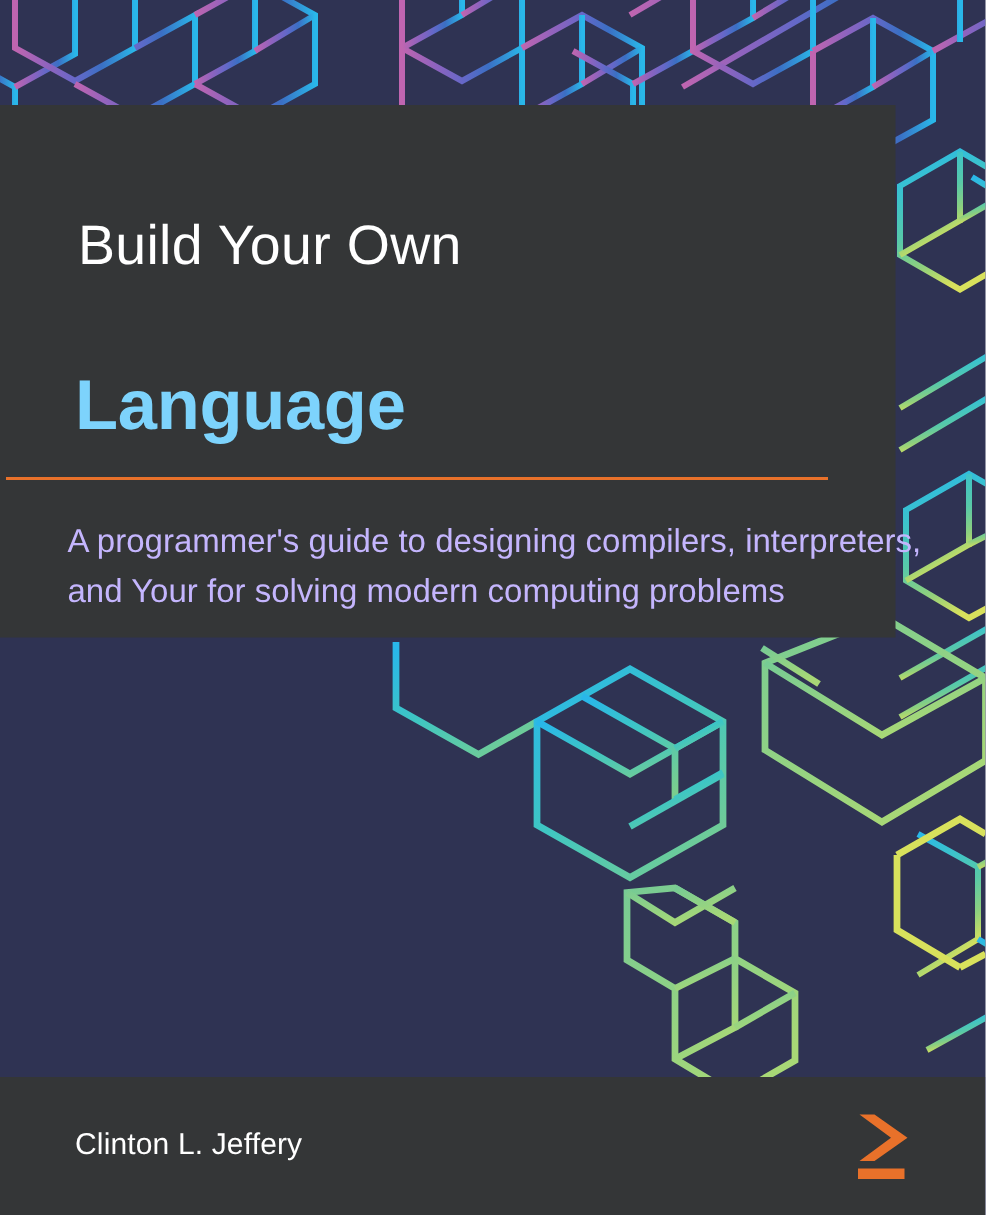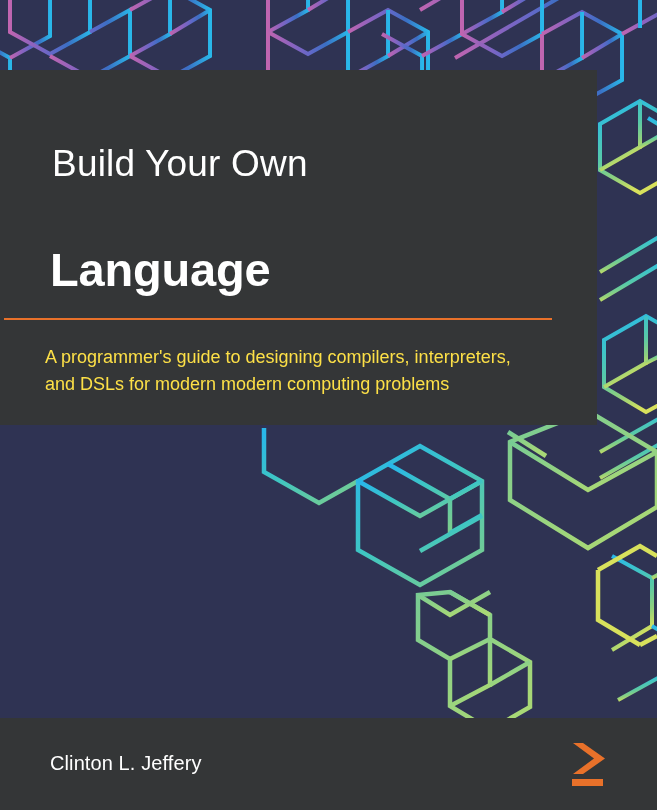--- a/index.html
+++ b/index.html
@@ -50,41 +50,41 @@
     line-height: 1.08;
     letter-spacing: -0.2px;
     white-space: nowrap;
   }
   .title-line3 {
     position: absolute;
     left: 50px;
     top: 245px;
     font-size: 47px;
     font-weight: 700;
-    color: #ffffff;
+    color: #7dd3fc;
     line-height: 1.08;
     letter-spacing: -0.2px;
     white-space: nowrap;
   }
   #divider {
     position: absolute;
     left: 4px;
     top: 318px;
     width: 548px;
     height: 2px;
     background: #E8712A;
   }
   #subtitle {
     position: absolute;
     left: 45px;
     top: 344px;
     width: 520px;
-    font-size: 18px;
+    font-size: 22px;
     font-weight: 400;
-    color: #fde047;
+    color: #c4b5fd;
     line-height: 1.52;
   }
   #subtitle span { display: block; white-space: nowrap; }
   #bottom-band {
     position: absolute;
     left: 0;
     top: 718px;
     width: 657px;
     height: 92px;
     background: #343637;
@@ -248,21 +248,21 @@
 
   <div id="title-panel"></div>
 
   <div class="title-line1">Build Your Own</div>
   <div class="title-line3">Language</div>
 
   <div id="divider"></div>
 
   <div id="subtitle">
     <span>A programmer's guide to designing compilers, interpreters,</span>
-    <span>and DSLs for modern modern computing problems</span>
+    <span>and Your for solving modern computing problems</span>
   </div>
 
   <div id="bottom-band"></div>
 
   <div id="author">Clinton L. Jeffery</div>
 
   <svg id="publisher-logo" viewBox="0 0 44 46" width="44" height="46" xmlns="http://www.w3.org/2000/svg">
     <path d="M 4 2 L 14 2 L 36 17.5 L 14 33 L 4 33 L 25 17.5 Z" fill="#E8712A"></path>
     <rect x="3" y="38" width="31" height="7" fill="#E8712A"></rect>
   </svg>

